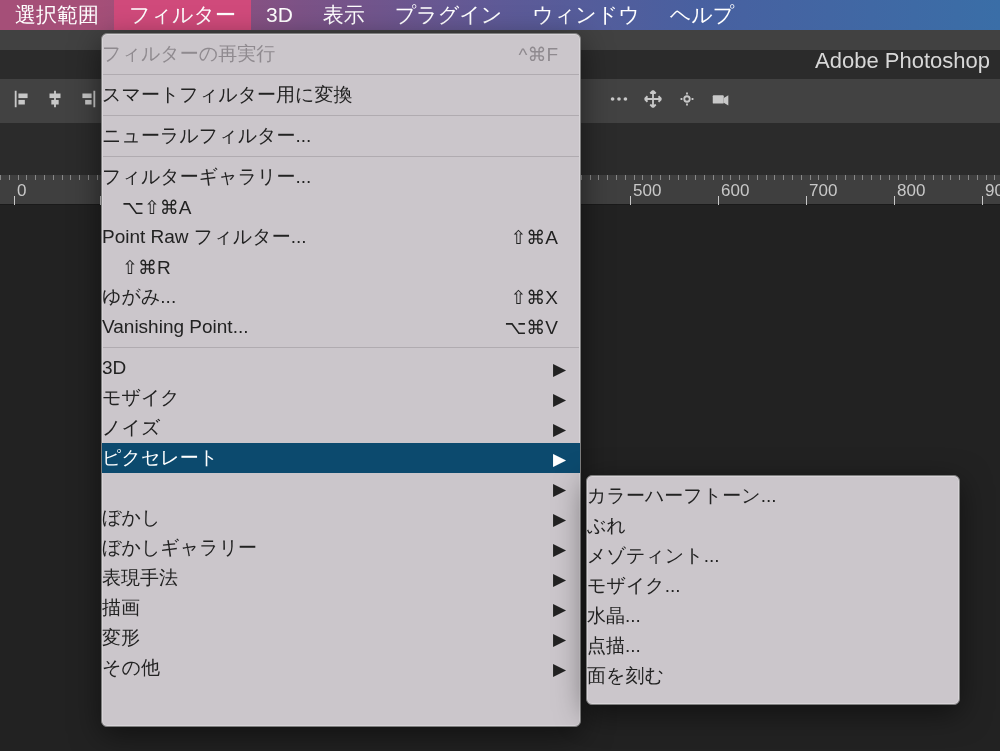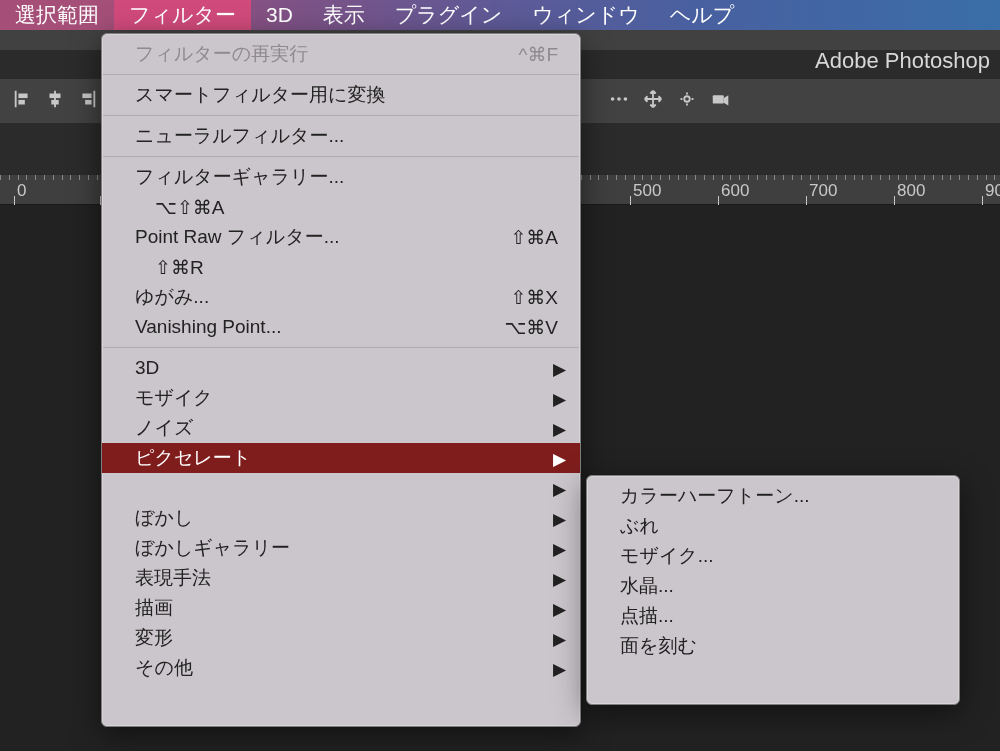--- a/index.html
+++ b/index.html
@@ -76,32 +76,32 @@
     border-radius:6px;
     box-shadow:0 8px 30px rgba(0,0,0,0.5), inset 0 0 0 1px rgba(255,255,255,0.25);
     padding:5px 0;
   }
   .menu1 { left:101px; top:33px; width:480px; height:694px;}
   .menu2 { left:586px; top:475px; width:374px; height:230px;}
 
   .mrow {
     position:relative;
     height:30px;
-    padding-left:33px; padding-right:22px;
+    padding-right:22px;
     display:flex; align-items:center;
     color:#222;
     font-size:19px;
     cursor:default;
   }
   .mrow.disabled { color:#8f8a8f; }
   .mrow .label { flex:1; white-space:nowrap;}
   .mrow .shortcut { color:#222; margin-left:20px; white-space:nowrap;}
   .mrow.disabled .shortcut { color:#8f8a8f;}
   .mrow .arrow { position:absolute; right:14px; top:6px; font-size:17px;}
-  .mrow.highlight { background:#7f1d1d; color:#fff;}
+  .mrow.highlight { background:#0c4a6e; color:#fff;}
   .mrow.highlight .arrow { color:#fff;}
   .sep {
     height:1px; margin:5px 1px;
     background:#b0abb0;
   }
 </style>
 </head>
 <body>
 
 <div class="menubar" id="menubar">
@@ -396,20 +396,23 @@
   </div>
 
 <div class="menu menu2" id="menu2">
     <div class="mrow">
       <span class="label">カラーハーフトーン...</span>
     </div>
     <div class="mrow">
       <span class="label">ぶれ</span>
     </div>
     <div class="mrow">
+      <span class="label">メゾティント...</span>
+    </div>
+    <div class="mrow">
       <span class="label">モザイク...</span>
     </div>
     <div class="mrow">
       <span class="label">水晶...</span>
     </div>
     <div class="mrow">
       <span class="label">点描...</span>
     </div>
     <div class="mrow">
       <span class="label">面を刻む</span>

